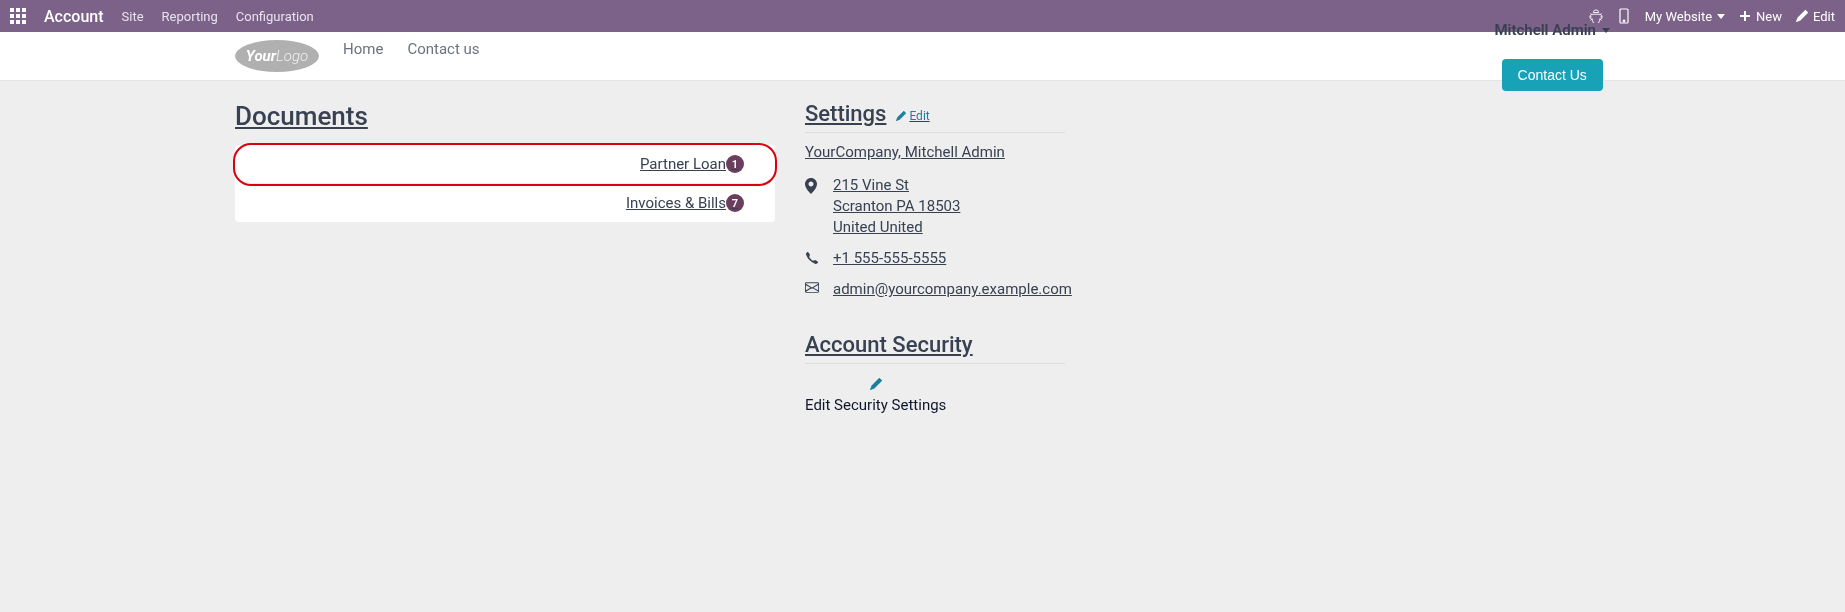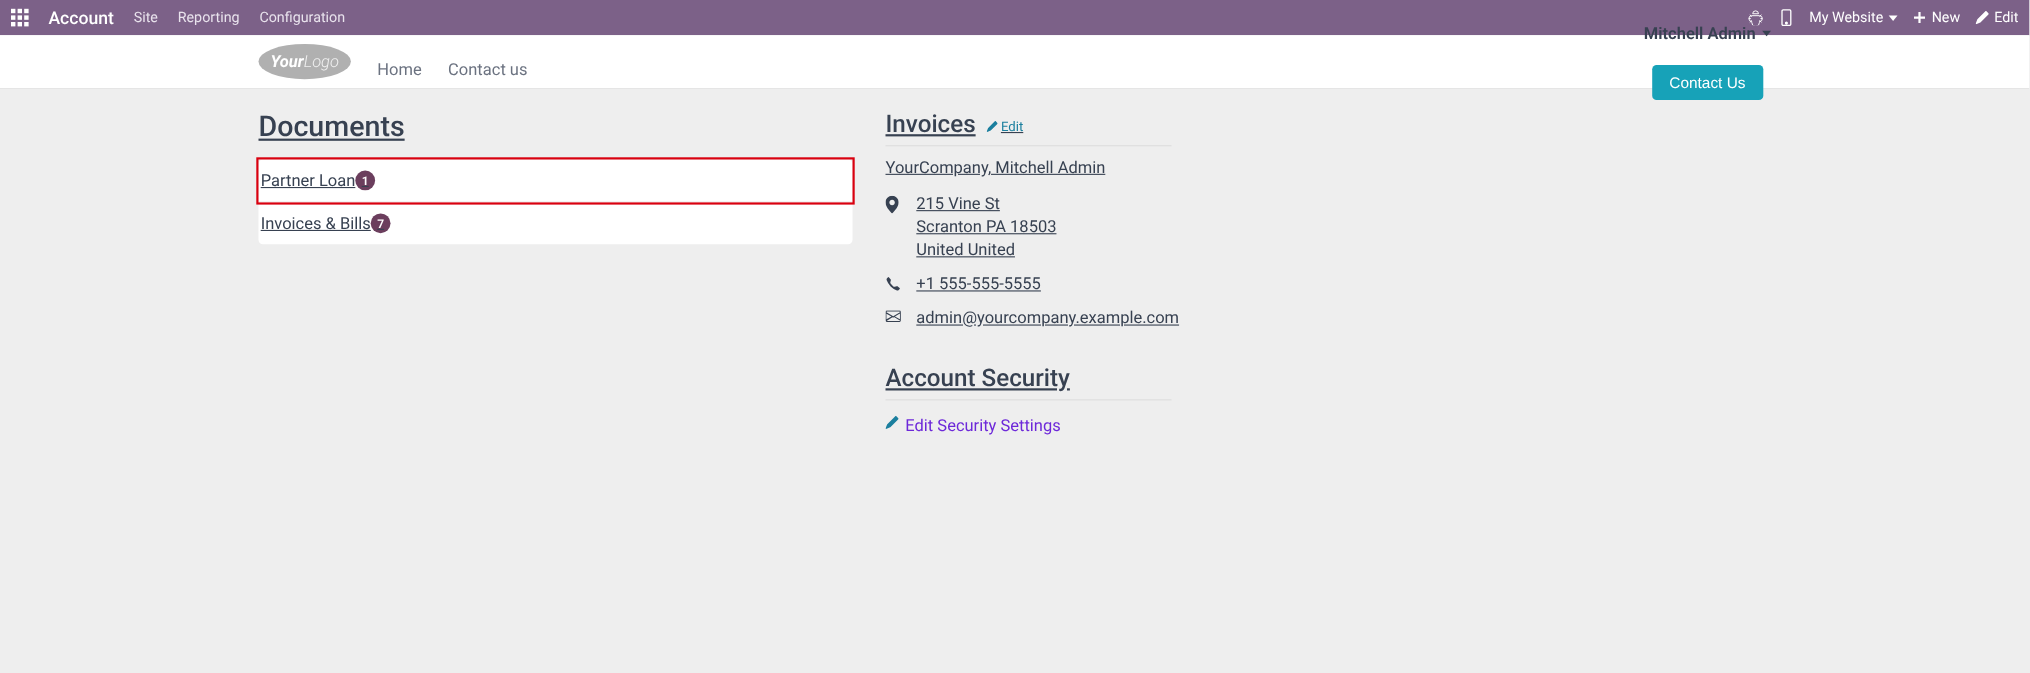--- a/index.html
+++ b/index.html
@@ -11,55 +11,55 @@
   .topbar-right { display: flex; align-items: center; gap: 14px; }
   .apps-icon { display: grid; grid-template-columns: repeat(3, 4px); grid-template-rows: repeat(3, 4px); gap: 2px; }
   .apps-icon span { background: #fff; width: 4px; height: 4px; }
   .topbar-app-name { font-size: 16px; font-weight: 500; }
   .topbar-menu-item { font-size: 13px; color: #e9e3ed; cursor: pointer; }
   .topbar-action { font-size: 13px; display: flex; align-items: center; gap: 5px; cursor: pointer; }
   .topbar-icon { width: 14px; height: 14px; display: inline-flex; align-items: center; justify-content: center; }
   
   
   .navbar { background: #fff; height: 49px; border-bottom: 1px solid #e5e5e5; display: flex; align-items: center; padding: 0 235px; justify-content: space-between; }
-  .navbar-left { display: flex; align-items: flex-end; gap: 24px; }
+  .navbar-left { display: flex; align-items: flex-start; gap: 24px; }
   .logo { background: #b0b0b0; border-radius: 50%; width: 84px; height: 32px; display: flex; align-items: center; justify-content: center; color: #fff; font-style: italic; font-weight: bold; font-size: 15px; }
   .logo-your { color: #fff; }
   .logo-logo { color: #f0f0f0; font-weight: 300; }
   .nav-link { color: #6b7280; font-size: 15px; cursor: pointer; }
   .navbar-right { display: flex; align-items: center; gap: 20px; flex-direction: column; }
   .user-dropdown { color: #374151; font-weight: 600; font-size: 15px; display: flex; align-items: center; gap: 6px; cursor: pointer; }
   .btn-contact { background: #17a2b8; color: #fff; border: none; padding: 8px 16px; border-radius: 4px; font-size: 14px; font-weight: 500; cursor: pointer; }
   
   
   .main { display: flex; padding: 20px 235px; gap: 30px; align-items: flex-start; text-decoration: underline; }
   .col-left { flex: 1; max-width: 540px; }
   .col-right { width: 260px; }
   
   .page-title { font-size: 26px; font-weight: 500; color: #374151; margin-bottom: 14px; }
   
   .doc-list { background: #fff; border-radius: 4px; overflow: visible; }
-  .doc-item { display: flex; align-items: center; justify-content: flex-start; padding: 10px 2px; border-bottom: 1px solid #eee; cursor: pointer; }
+  .doc-item { display: flex; align-items: center; justify-content: flex-end; padding: 10px 31px; border-bottom: 1px solid #eee; cursor: pointer; border-radius: 16px; }
   .doc-item:last-child { border-bottom: none; }
   .doc-item.highlighted { outline: 2px solid #d9000f; outline-offset: 0; position: relative; z-index: 1; }
   .doc-label { font-size: 15px; color: #374151; }
   .badge { background: #6b3e5d; color: #fff; border-radius: 10px; min-width: 18px; height: 18px; display: inline-flex; align-items: center; justify-content: center; font-size: 11px; font-weight: 600; padding: 0 5px; }
   
   .section-header { display: flex; align-items: baseline; gap: 10px; border-bottom: 1px solid #ddd; padding-bottom: 6px; margin-bottom: 10px; }
   .section-title { font-size: 22px; font-weight: 500; color: #374151; }
   .edit-link { color: #1b7f9e; font-size: 12px; display: inline-flex; align-items: center; gap: 3px; cursor: pointer; }
   
   .company-line { font-size: 15px; color: #374151; margin-bottom: 14px; }
   
   .info-row { display: flex; align-items: flex-start; gap: 14px; margin-bottom: 10px; font-size: 15px; color: #374151; }
   .info-icon { width: 14px; flex-shrink: 0; color: #374151; margin-top: 3px; }
   .info-text { line-height: 1.4; }
   
   .security-section { margin-top: 32px; }
-  .security-link { color: #6d28d9; font-size: 15px; display: inline-flex; align-items: flex-start; gap: 6px; cursor: pointer; margin-top: 4px; }
+  .security-link { color: #0f172a; font-size: 15px; display: inline-flex; align-items: center; gap: 6px; cursor: pointer; margin-top: 4px; flex-direction: column; }
   
   svg { display: block; }
   .caret-down { width: 0; height: 0; border-left: 4px solid transparent; border-right: 4px solid transparent; border-top: 5px solid currentColor; display: inline-block; }
 </style>
 </head>
 <body>
 
 <div class="topbar">
   <div class="topbar-left">
     <div class="apps-icon">
@@ -137,21 +137,21 @@
       </div>
       <div class="doc-item">
         <span class="doc-label">Invoices &amp; Bills</span>
         <span class="badge">7</span>
       </div>
     </div>
   </div>
 
   <div class="col-right">
     <div class="section-header">
-      <h2 class="section-title">Invoices</h2>
+      <h2 class="section-title">Settings</h2>
       <a class="edit-link">
         <svg width="10" height="10" viewBox="0 0 16 16" fill="#1b7f9e">
             <path d="M12.146.146a.5.5 0 0 1 .708 0l3 3a.5.5 0 0 1 0 .708l-10 10a.5.5 0 0 1-.168.11l-5 2a.5.5 0 0 1-.65-.65l2-5a.5.5 0 0 1 .11-.168l10-10z"></path>
           </svg>
         <span>Edit</span>
       </a>
     </div>
     <div class="company-line">YourCompany, Mitchell Admin</div>
 
     <div class="info-row">

